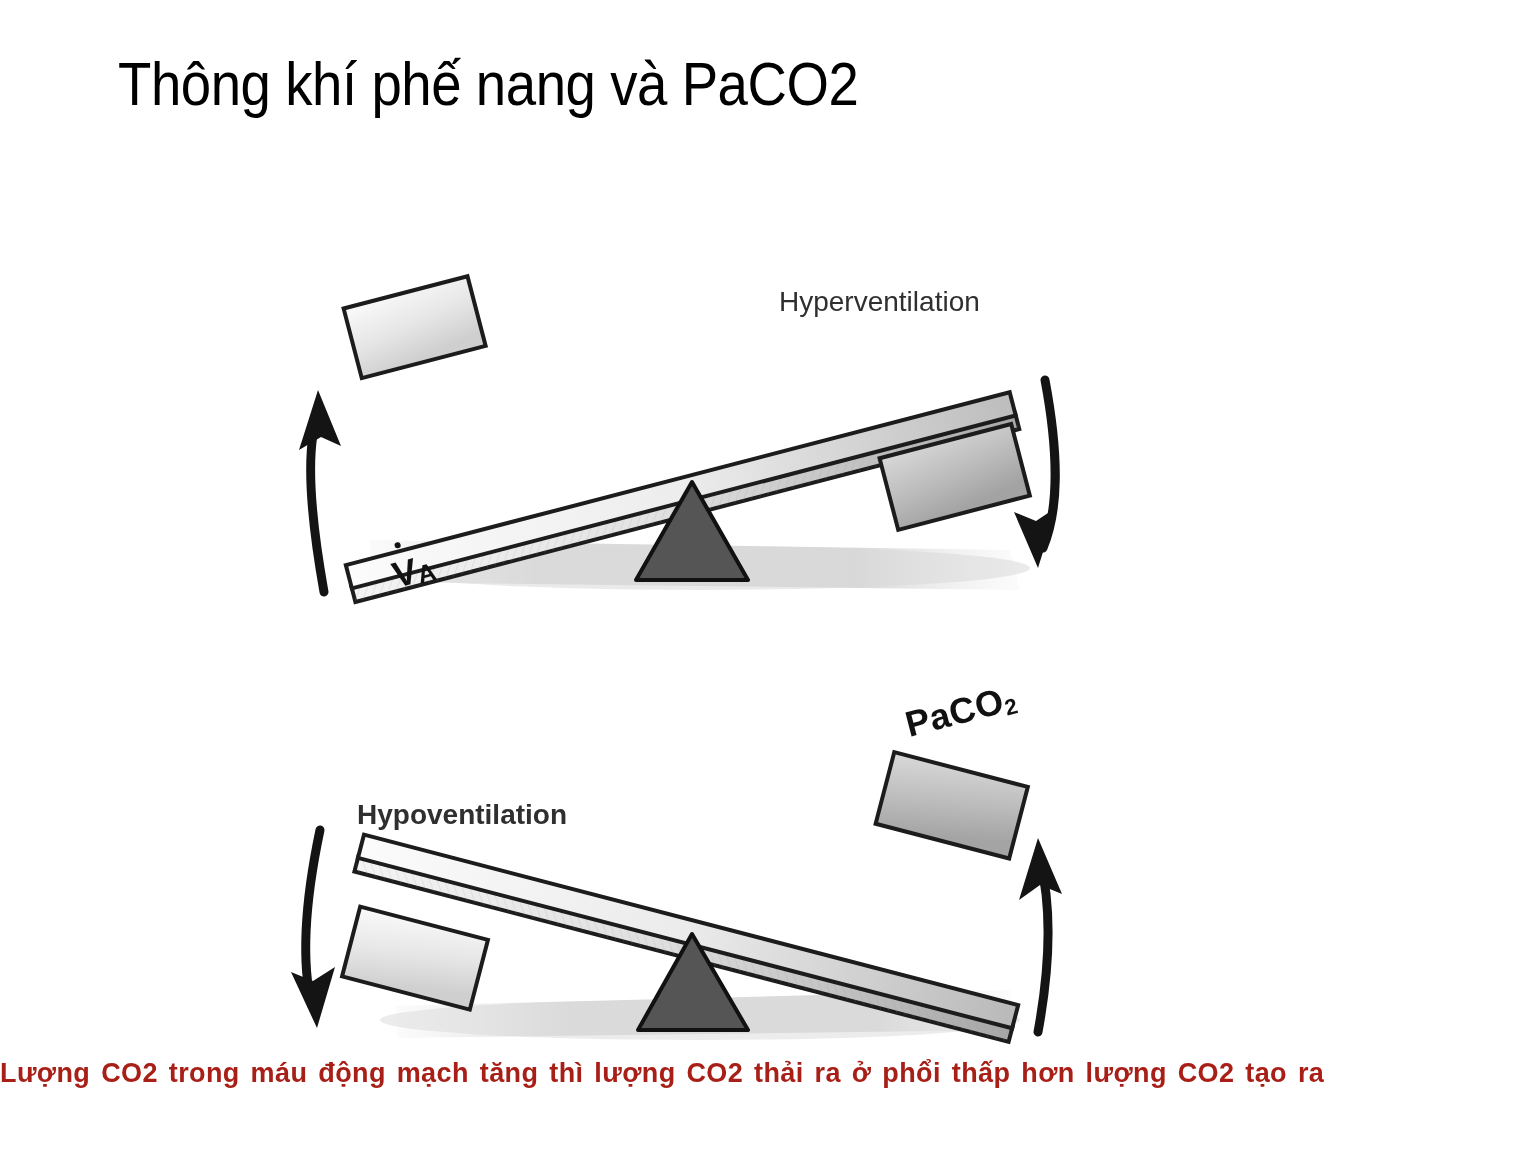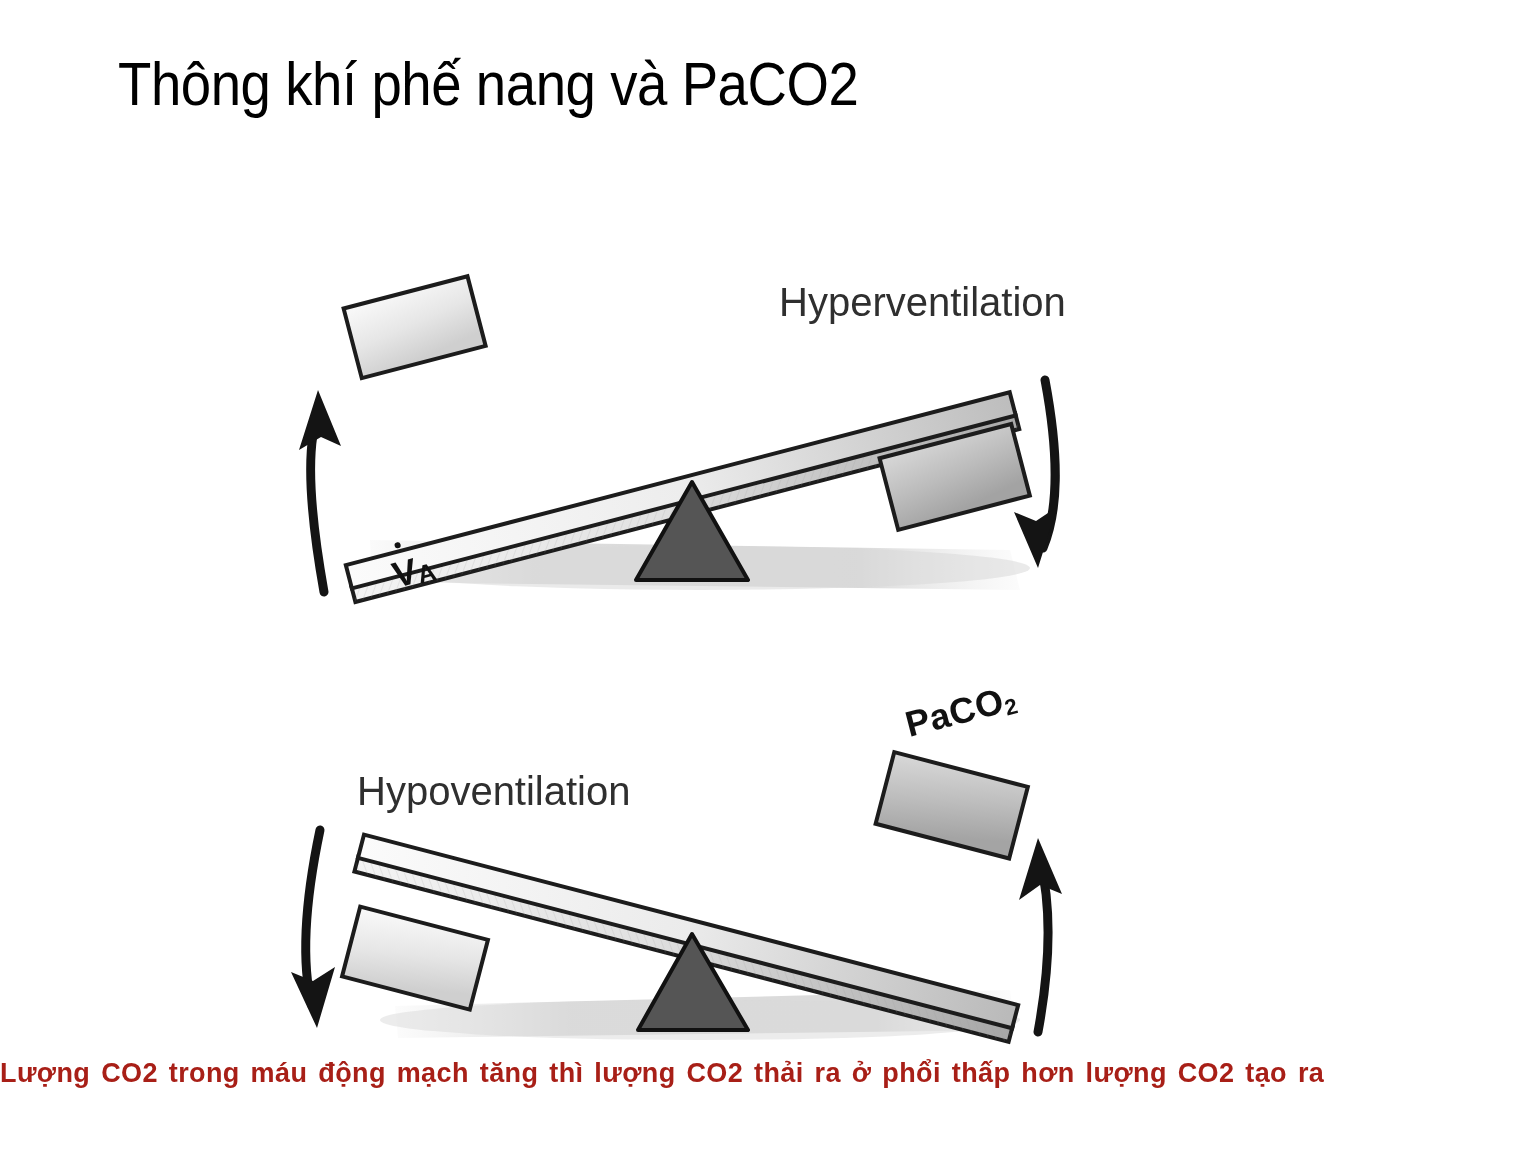--- a/index.html
+++ b/index.html
@@ -42,27 +42,27 @@
   #figure-hypoventilation  { top: 720px; height: 330px; }
 
   .figure svg { display: block; width: 1536px; }
   #figure-hyperventilation svg { height: 390px; }
   #figure-hypoventilation  svg { height: 330px; }
 
   
   .vent-label {
     position: absolute;
     font-family: "Liberation Sans", sans-serif;
-    font-size: 40px;
+    font-size: 28px;
     line-height: 34px;
     color: #2f2f2f;
     white-space: nowrap;
   }
   #label-hyperventilation { left: 779px; top: 285px; }
-  #label-hypoventilation  { left: 357px; top: 774px; }
+  #label-hypoventilation  { left: 357px; top: 798px; font-weight: bold; }
 
   
   .block-text {
     position: absolute;
     font-family: "Liberation Sans", sans-serif;
     font-weight: bold;
     color: #111111;
     white-space: nowrap;
     pointer-events: none;
   }

